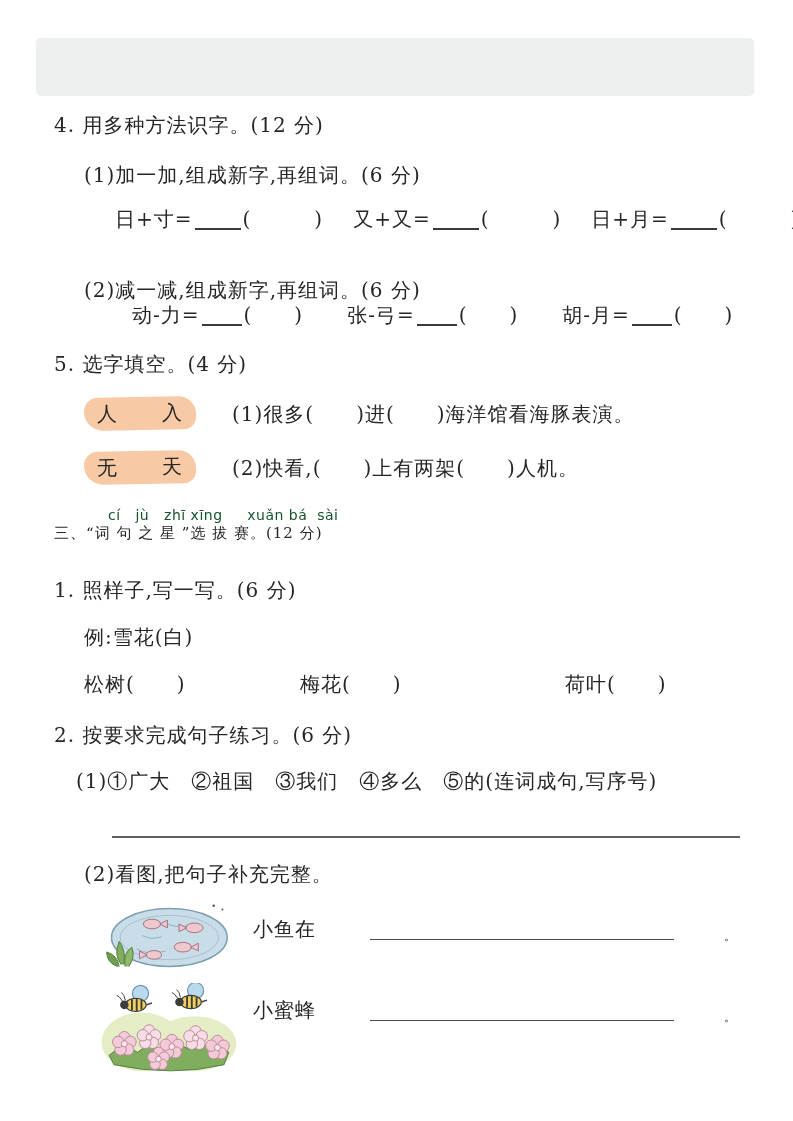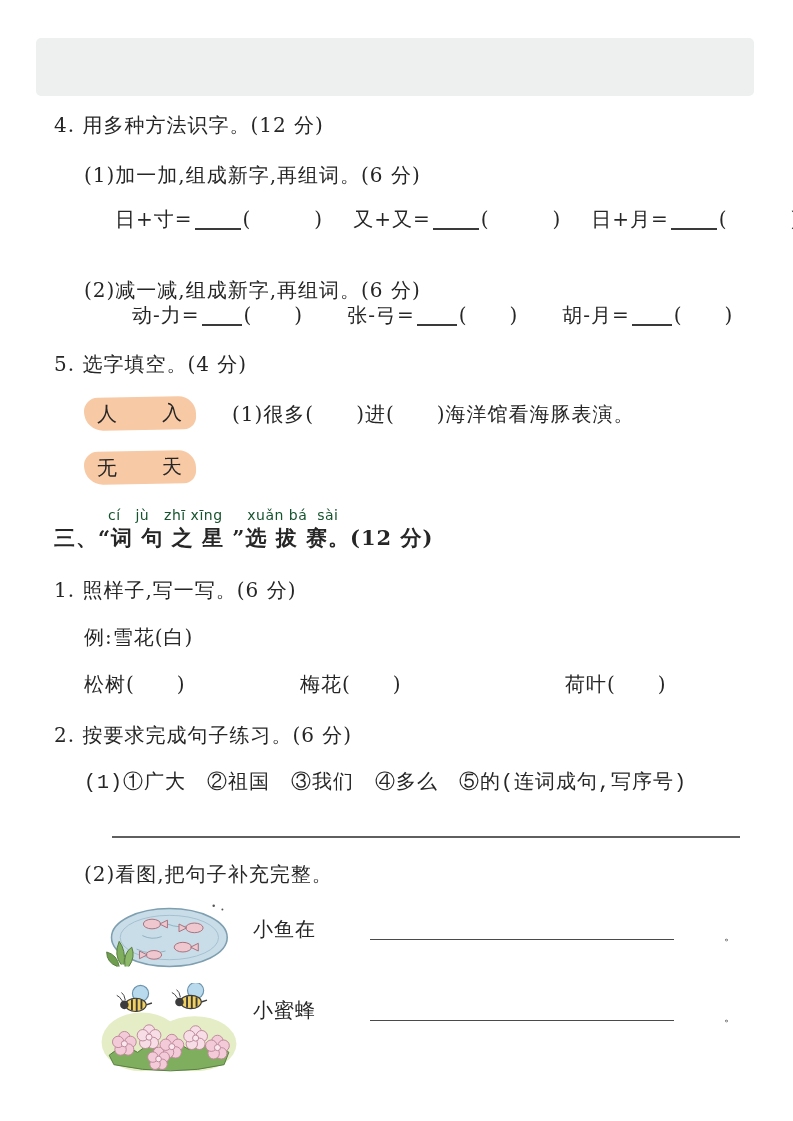--- a/index.html
+++ b/index.html
@@ -27,21 +27,21 @@
     position:absolute; left:84px; width:112px; height:33px;
     background:#f7c9a4; border-radius:16px 20px 14px 22px;
     transform:rotate(-1deg);
     display:flex; justify-content:space-between; align-items:center;
     padding:0 13px; box-sizing:border-box;
   }
   .pinyin {
     position:absolute; font-family:"DejaVu Sans","Liberation Sans",sans-serif;
     font-size:14px; letter-spacing:0.5px; color:#14532d; white-space:pre;
   }
-  .sec-title { font-weight:700; font-size:21px; }
+  .sec-title { font-weight:400; font-size:15px; }
   .answer-line {
     position:absolute; left:112px; top:836px; width:628px; height:0;
     border-bottom:2px solid #5f5f5f;
   }
   .fill-row {
     position:absolute; left:253px; right:56px;
     display:flex; align-items:flex-end; white-space:nowrap;gap:48px;
   }
   .fill-label { line-height:30px; }
   .fill-blank {
@@ -105,33 +105,34 @@
   <div class="hl" style="top:397px;">
     <span>人</span>
     <span>入</span>
   </div>
   <div class="abs" style="left:232px; top:401px;">(1)很多(　　)进(　　)海洋馆看海豚表演。</div>
 
   <div class="hl" style="top:451px;">
     <span>无</span>
     <span>天</span>
   </div>
+  <div class="abs" style="left:232px; top:455px;">(2)快看,(　　)上有两架(　　)人机。</div>
 
   <div class="pinyin" style="left:108px; top:507px;">cí   jù   zhī xīng     xuǎn bá  sài</div>
   <div class="abs sec-title" style="left:54px; top:524px;">三、“词 句 之 星 ”选 拔 赛。(12 分)</div>
 
   <div class="abs" style="left:54px; top:577px;">1. 照样子,写一写。(6 分)</div>
   <div class="abs" style="left:84px; top:624px;">例:雪花(白)</div>
 
   <div class="abs" style="left:84px; top:671px;">松树(　　)</div>
   <div class="abs" style="left:300px; top:671px;">梅花(　　)</div>
   <div class="abs" style="left:565px; top:671px;">荷叶(　　)</div>
 
   <div class="abs" style="left:54px; top:722px;">2. 按要求完成句子练习。(6 分)</div>
-  <div class="abs" style="left:84px; top:768px;font-family:Liberation Mono, monospace;">(1)①广大　②祖国　③我们　④多么　⑤的(连词成句,写序号)</div>
+  <div class="abs" style="left:76px; top:768px;">(1)①广大　②祖国　③我们　④多么　⑤的(连词成句,写序号)</div>
 
   <div class="answer-line"></div>
 
   <div class="abs" style="left:84px; top:861px;">(2)看图,把句子补充完整。</div>
 
   <svg class="illus" style="left:98px; top:897px;" width="135" height="82" viewBox="0 0 140 85">
     <ellipse cx="74" cy="42" rx="60" ry="30" fill="#c9dde8" stroke="#7e9fb0" stroke-width="1.6"></ellipse>
     <ellipse cx="74" cy="42" rx="51" ry="23" fill="none" stroke="#a3c0cf" stroke-width="1"></ellipse>
     <path d="M40 54 q14 7 30 2" fill="none" stroke="#8fb1c2" stroke-width="1"></path>
     <path d="M72 28 q12 5 24 1" fill="none" stroke="#8fb1c2" stroke-width="1"></path>

